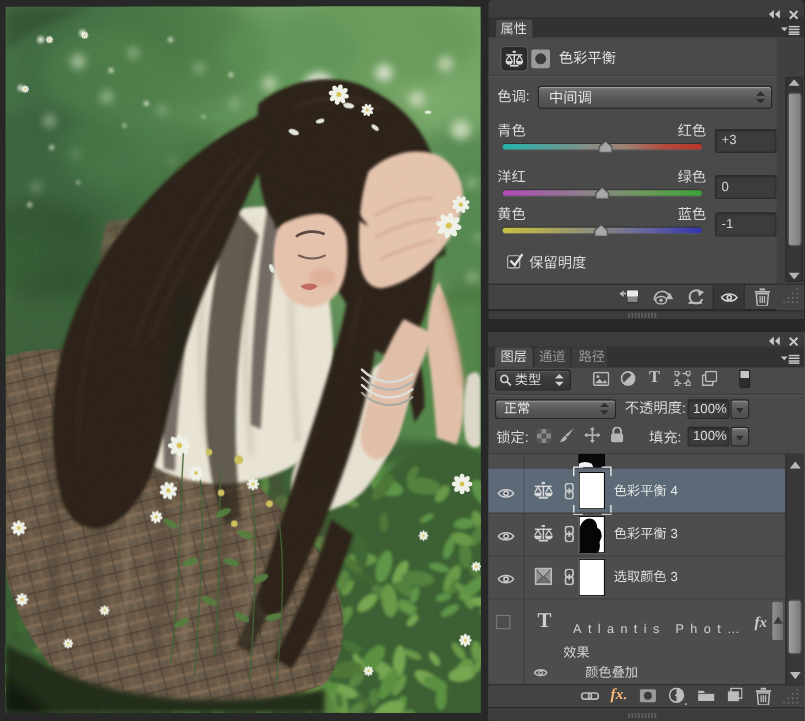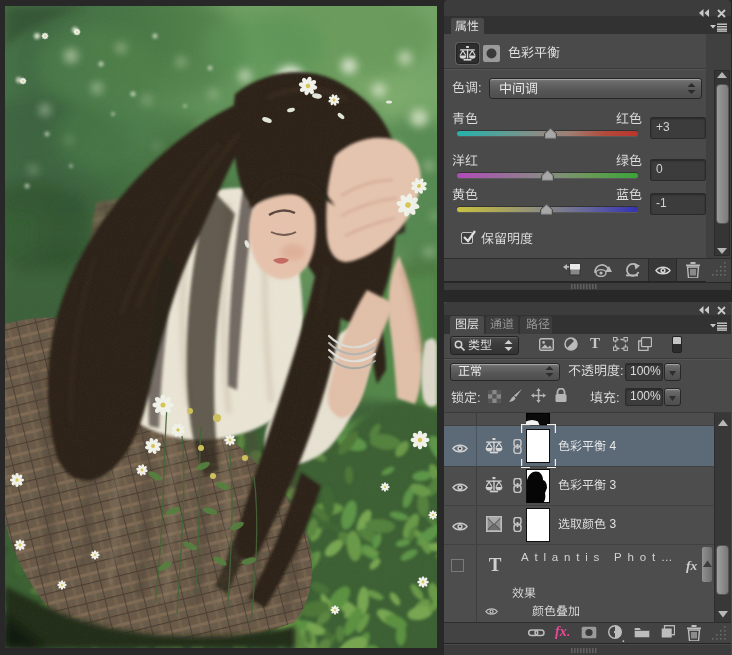--- a/index.html
+++ b/index.html
@@ -1183,21 +1183,21 @@
 <svg class="ab" style="left:558px;top:518px" width="60" height="15" fill="#e2e2e2">
     <use href="#g36873" transform="translate(0.0,10.3) scale(0.012000,-0.012000)"></use>
     <use href="#g21462" transform="translate(12.0,10.3) scale(0.012000,-0.012000)"></use>
     <use href="#g39068" transform="translate(24.0,10.3) scale(0.012000,-0.012000)"></use>
     <use href="#g33394" transform="translate(36.0,10.3) scale(0.012000,-0.012000)"></use>
     <text x="51.6" y="10.3" font-family="Liberation Sans, sans-serif" font-size="12" fill="#e2e2e2">3</text>
   </svg>
 <div class="ab" style="left:444px;top:544px;width:270px;height:1px;background:#414141"></div>
 <div class="ab" style="left:451px;top:559px;width:13px;height:13px;border:1.5px solid #7a7a7a;background:#4d4d4d"></div>
 <div class="ab" style="left:486px;top:555px;width:18px;height:18px;color:#cfcfcf;font:bold 19px 'Liberation Serif',serif;text-align:center;line-height:19px">T</div>
-<div class="ab" style="left:521px;top:551px;width:160px;height:14px;color:#d2d2d2;font:11.5px 'Liberation Sans',sans-serif;letter-spacing:5.8px;white-space:nowrap;overflow:hidden">Atlantis Phot…</div>
+<div class="ab" style="left:521px;top:566px;width:160px;height:14px;color:#d2d2d2;font:11.5px 'Liberation Sans',sans-serif;letter-spacing:5.8px;white-space:nowrap;overflow:hidden">Atlantis Phot…</div>
 <div class="ab" style="left:686px;top:558px;width:16px;height:15px;color:#cfcfcf;font:italic bold 13.5px 'Liberation Serif',serif">fx</div>
 <svg class="ab" style="left:512px;top:587px" width="26" height="15" fill="#d8d8d8">
     <use href="#g25928" transform="translate(0.0,10.3) scale(0.012000,-0.012000)"></use>
     <use href="#g26524" transform="translate(12.0,10.3) scale(0.012000,-0.012000)"></use>
   </svg>
 <svg class="ab" style="left:485px;top:607px" width="13.12" height="9.02">
     <g transform="scale(0.82)">
       <path d="M1,5.5 C4,1.2 12,1.2 15,5.5 C12,9.8 4,9.8 1,5.5 Z" fill="none" stroke="#c0c0c0" stroke-width="1.4"></path>
       <circle cx="8" cy="5.5" r="2.6" fill="#c0c0c0"></circle>
       <circle cx="8" cy="5.5" r="1.1" fill="#333"></circle>
@@ -1219,21 +1219,21 @@
   </svg>
 <div class="ab" style="left:701px;top:546px;width:12px;height:37px;background:linear-gradient(90deg,#929292,#6e6e6e);border-radius:3px;border:1px solid #4e4e4e"></div>
 <svg class="ab" style="left:703px;top:560px" width="9" height="8">
     <path d="M4.5,0.5 L9,7 L0,7 Z" fill="#3c3c3c"></path>
   </svg>
 <div class="ab" style="left:444px;top:622px;width:287px;height:22px;background:#434343;border-top:1px solid #2e2e2e;border-bottom:1px solid #252525"></div>
 <svg class="ab" style="left:528px;top:627px" width="17" height="11">
     <rect x="0.7" y="3" width="9" height="5.6" rx="2.8" fill="none" stroke="#bdbdbd" stroke-width="1.5"></rect>
     <rect x="7" y="3" width="9" height="5.6" rx="2.8" fill="none" stroke="#bdbdbd" stroke-width="1.5"></rect>
   </svg>
-<div class="ab" style="left:555px;top:624px;width:22px;height:15px;color:#ec4899;font:italic bold 14px 'Liberation Serif',serif">fx<span style="font-style:normal;font-size:12px">.</span></div>
+<div class="ab" style="left:555px;top:624px;width:22px;height:15px;color:#fdba74;font:italic bold 14px 'Liberation Serif',serif">fx<span style="font-style:normal;font-size:12px">.</span></div>
 <svg class="ab" style="left:581px;top:626px" width="16" height="13">
     <rect x="0.7" y="0.7" width="14.6" height="11.6" rx="1.5" fill="#9a9a9a"></rect>
     <circle cx="8" cy="6.5" r="3.6" fill="#3a3a3a"></circle>
   </svg>
 <svg class="ab" style="left:608px;top:625px" width="14" height="14">
     <circle cx="7" cy="7" r="6.3" fill="none" stroke="#bdbdbd" stroke-width="1.4"></circle>
     <path d="M7,0.7 A6.3,6.3 0 0 1 7,13.3 Z" fill="#bdbdbd"></path>
     <circle cx="7" cy="7" r="1.2" fill="#bdbdbd"></circle>
   </svg>
 <div class="ab" style="left:622px;top:633px;width:6px;height:6px;color:#bdbdbd;font:bold 10px 'Liberation Sans',sans-serif">.</div>

